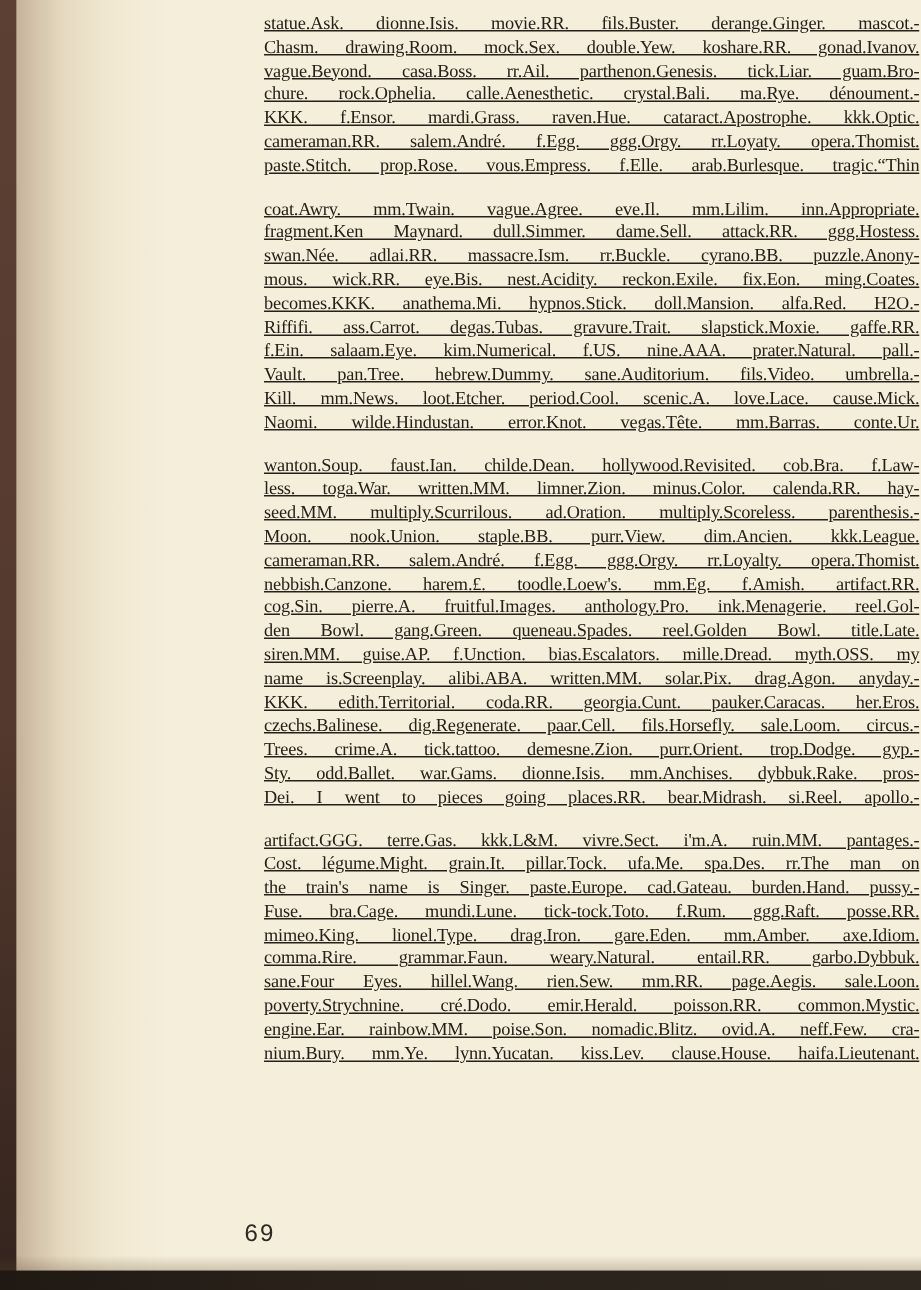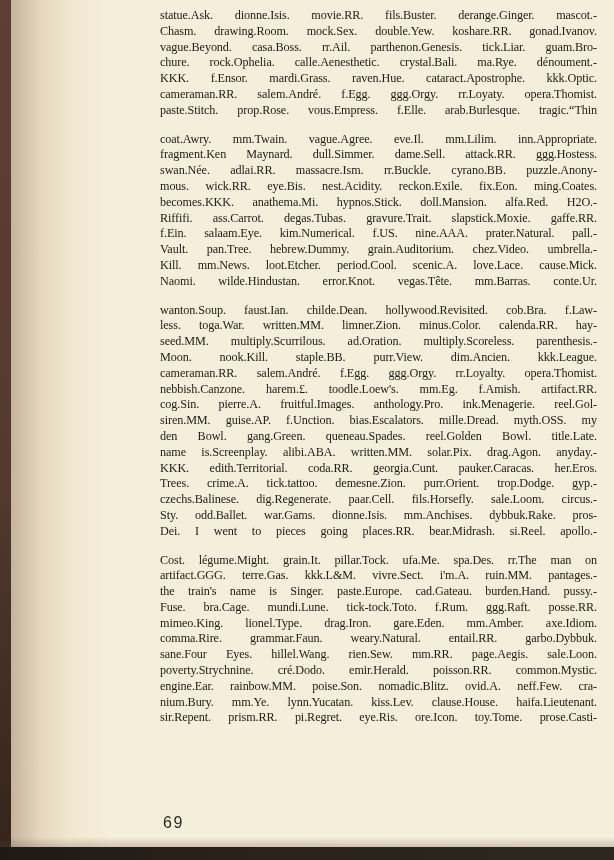--- a/index.html
+++ b/index.html
@@ -52,26 +52,27 @@
   .bottom-shadow {
     position: absolute;
     left: 0; right: 0; bottom: 13px;
     height: 10px;
     background: linear-gradient(to bottom,
       rgba(90, 70, 45, 0.0) 0%,
       rgba(90, 70, 45, 0.25) 100%);
   }
   .text-block {
     position: absolute;
-    left: 160px;
+    left: 176px;
     top: 8px;
     width: 437px;
     color: var(--ink, #26201a);
     font-size: 12.2px;
     letter-spacing: -0.1px;
+    text-decoration: underline;
   }
   .paragraph {
     margin: 0 0 13px 0;
   }
   .line {
     line-height: 15.8px;
     height: 15.8px;
     text-align: justify;
     text-align-last: justify;
     overflow: hidden;
@@ -108,50 +109,49 @@
         <div class="line">paste.Stitch. prop.Rose. vous.Empress. f.Elle. arab.Burlesque. tragic.“Thin</div>
       </div>
       <div class="paragraph">
         <div class="line">coat.Awry. mm.Twain. vague.Agree. eve.Il. mm.Lilim. inn.Appropriate.</div>
         <div class="line">fragment.Ken Maynard. dull.Simmer. dame.Sell. attack.RR. ggg.Hostess.</div>
         <div class="line">swan.Née. adlai.RR. massacre.Ism. rr.Buckle. cyrano.BB. puzzle.Anony-</div>
         <div class="line">mous. wick.RR. eye.Bis. nest.Acidity. reckon.Exile. fix.Eon. ming.Coates.</div>
         <div class="line">becomes.KKK. anathema.Mi. hypnos.Stick. doll.Mansion. alfa.Red. H2O.-</div>
         <div class="line">Riffifi. ass.Carrot. degas.Tubas. gravure.Trait. slapstick.Moxie. gaffe.RR.</div>
         <div class="line">f.Ein. salaam.Eye. kim.Numerical. f.US. nine.AAA. prater.Natural. pall.-</div>
-        <div class="line">Vault. pan.Tree. hebrew.Dummy. grain.Auditorium. chez.Video. umbrella.-</div>
+        <div class="line">Vault. pan.Tree. hebrew.Dummy. sane.Auditorium. fils.Video. umbrella.-</div>
         <div class="line">Kill. mm.News. loot.Etcher. period.Cool. scenic.A. love.Lace. cause.Mick.</div>
         <div class="line">Naomi. wilde.Hindustan. error.Knot. vegas.Tête. mm.Barras. conte.Ur.</div>
       </div>
       <div class="paragraph">
         <div class="line">wanton.Soup. faust.Ian. childe.Dean. hollywood.Revisited. cob.Bra. f.Law-</div>
         <div class="line">less. toga.War. written.MM. limner.Zion. minus.Color. calenda.RR. hay-</div>
         <div class="line">seed.MM. multiply.Scurrilous. ad.Oration. multiply.Scoreless. parenthesis.-</div>
-        <div class="line">Moon. nook.Kill. staple.BB. purr.View. dim.Ancien. kkk.League.</div>
+        <div class="line">Moon. nook.Union. staple.BB. purr.View. dim.Ancien. kkk.League.</div>
         <div class="line">cameraman.RR. salem.André. f.Egg. ggg.Orgy. rr.Loyalty. opera.Thomist.</div>
         <div class="line">nebbish.Canzone. harem.£. toodle.Loew's. mm.Eg. f.Amish. artifact.RR.</div>
         <div class="line">cog.Sin. pierre.A. fruitful.Images. anthology.Pro. ink.Menagerie. reel.Gol-</div>
+        <div class="line">den Bowl. gang.Green. queneau.Spades. reel.Golden Bowl. title.Late.</div>
         <div class="line">siren.MM. guise.AP. f.Unction. bias.Escalators. mille.Dread. myth.OSS. my</div>
-        <div class="line">den Bowl. gang.Green. queneau.Spades. reel.Golden Bowl. title.Late.</div>
         <div class="line">name is.Screenplay. alibi.ABA. written.MM. solar.Pix. drag.Agon. anyday.-</div>
         <div class="line">KKK. edith.Territorial. coda.RR. georgia.Cunt. pauker.Caracas. her.Eros.</div>
+        <div class="line">czechs.Balinese. dig.Regenerate. paar.Cell. fils.Horsefly. sale.Loom. circus.-</div>
         <div class="line">Trees. crime.A. tick.tattoo. demesne.Zion. purr.Orient. trop.Dodge. gyp.-</div>
-        <div class="line">czechs.Balinese. dig.Regenerate. paar.Cell. fils.Horsefly. sale.Loom. circus.-</div>
         <div class="line">Sty. odd.Ballet. war.Gams. dionne.Isis. mm.Anchises. dybbuk.Rake. pros-</div>
         <div class="line">Dei. I went to pieces going places.RR. bear.Midrash. si.Reel. apollo.-</div>
       </div>
       <div class="paragraph">
+        <div class="line">artifact.GGG. terre.Gas. kkk.L&amp;M. vivre.Sect. i'm.A. ruin.MM. pantages.-</div>
         <div class="line">Cost. légume.Might. grain.It. pillar.Tock. ufa.Me. spa.Des. rr.The man on</div>
-        <div class="line">artifact.GGG. terre.Gas. kkk.L&amp;M. vivre.Sect. i'm.A. ruin.MM. pantages.-</div>
         <div class="line">the train's name is Singer. paste.Europe. cad.Gateau. burden.Hand. pussy.-</div>
         <div class="line">Fuse. bra.Cage. mundi.Lune. tick-tock.Toto. f.Rum. ggg.Raft. posse.RR.</div>
         <div class="line">mimeo.King. lionel.Type. drag.Iron. gare.Eden. mm.Amber. axe.Idiom.</div>
         <div class="line">comma.Rire. grammar.Faun. weary.Natural. entail.RR. garbo.Dybbuk.</div>
         <div class="line">sane.Four Eyes. hillel.Wang. rien.Sew. mm.RR. page.Aegis. sale.Loon.</div>
         <div class="line">poverty.Strychnine. cré.Dodo. emir.Herald. poisson.RR. common.Mystic.</div>
         <div class="line">engine.Ear. rainbow.MM. poise.Son. nomadic.Blitz. ovid.A. neff.Few. cra-</div>
         <div class="line">nium.Bury. mm.Ye. lynn.Yucatan. kiss.Lev. clause.House. haifa.Lieutenant.</div>
-        <div class="line">sir.Repent. prism.RR. pi.Regret. eye.Ris. ore.Icon. toy.Tome. prose.Casti-</div>
       </div>
     </div>
 
   <div class="page-number">69</div>
 </div>
 
 </body></html>

